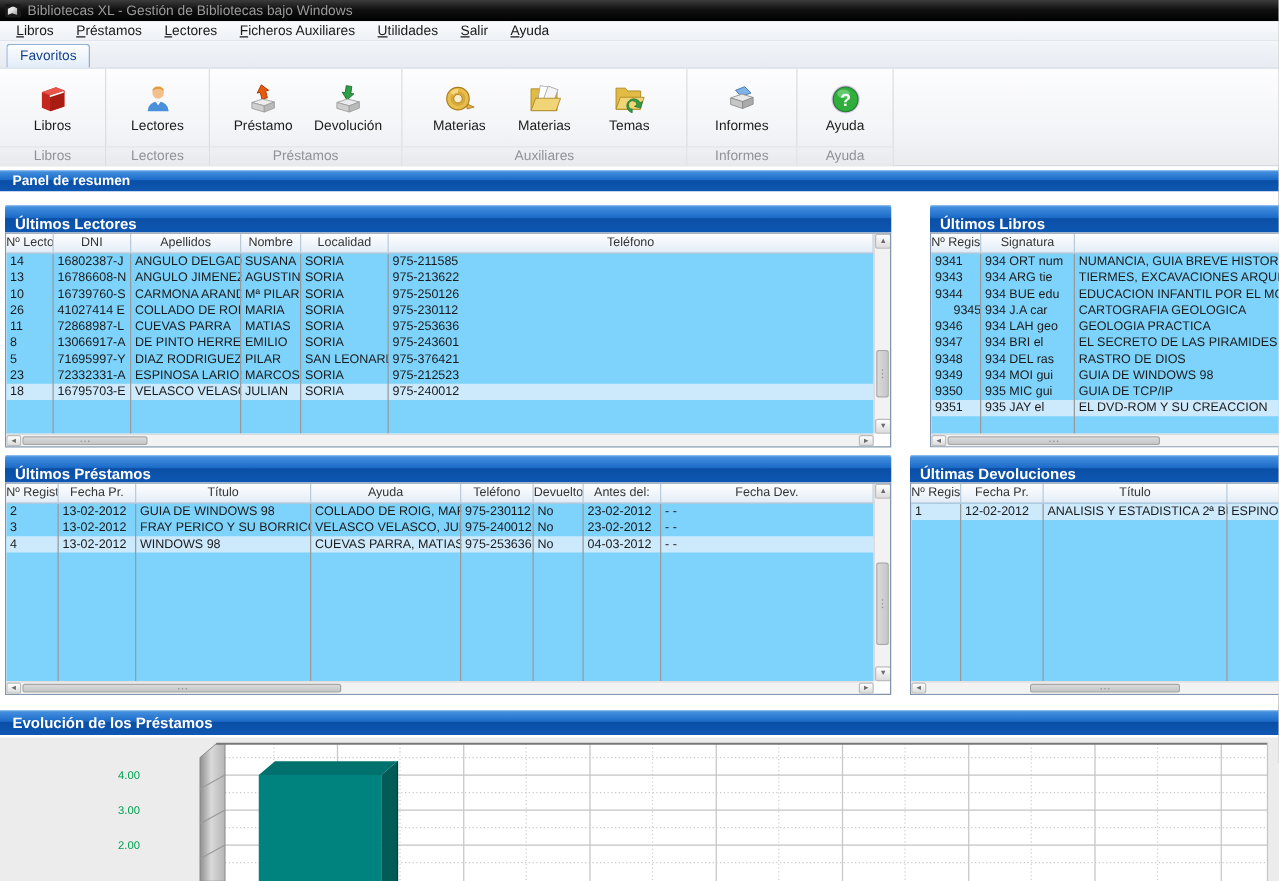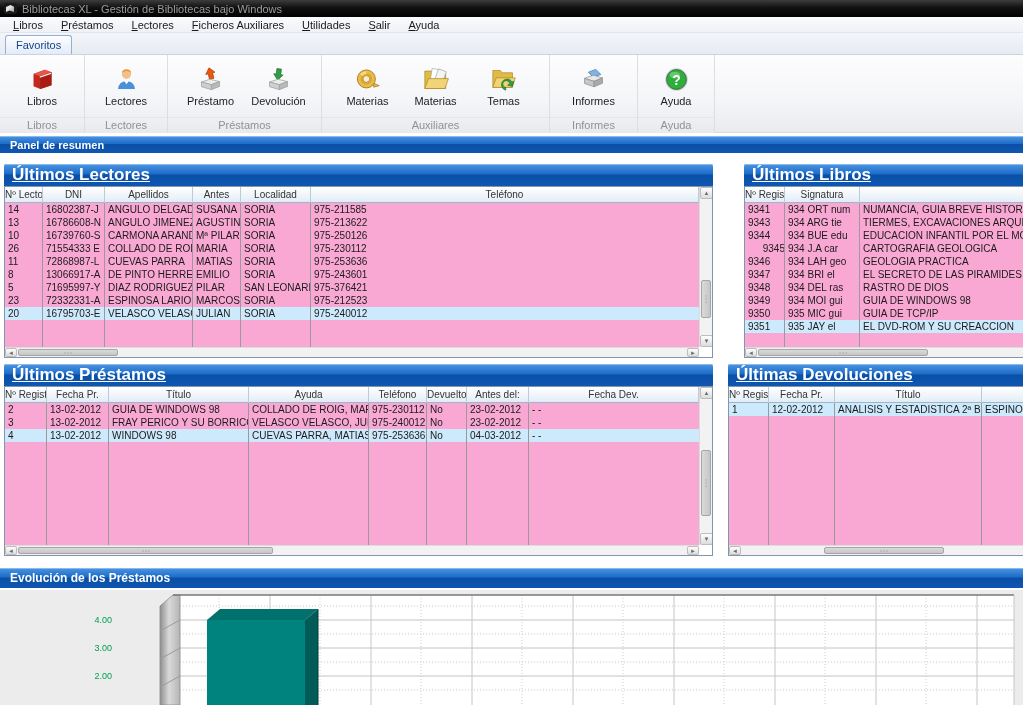--- a/index.html
+++ b/index.html
@@ -47,31 +47,31 @@
 
   
   .bluebar { position:absolute; left:0; width:1023px; color:#fff; font-weight:bold;
     background:linear-gradient(180deg,#4b95e2 0%,#1c6cc9 45%,#0b4fa6 50%,#0e57b2 100%);
     box-shadow:inset 0 1px 0 #8ab9ec; display:flex; align-items:center; padding-left:10px; }
   .resumen-bar { top:136px; height:17px; font-size:11px; }
   .chart-bar { top:568px; height:20px; font-size:12px; }
 
   
   .panel { position:absolute; }
-  .panel-header { height:22px; color:#fff; font-weight:bold; font-size:17px;
+  .panel-header { height:22px; color:#fff; font-weight:bold; font-size:12px;
     background:linear-gradient(180deg,#4b95e2 0%,#1c6cc9 45%,#0b4fa6 50%,#0e57b2 100%);
-    box-shadow:inset 0 1px 0 #8ab9ec; display:flex; align-items:center; padding-left:8px;
-    border-radius:2px 2px 0 0;text-decoration:underline; }
+    box-shadow:inset 0 1px 0 #8ab9ec; display:flex; align-items:flex-end; padding-left:8px;
+    border-radius:2px 2px 0 0; }
   .tbl { position:relative; background:#fff; border:1px solid #8195ac; overflow:hidden; }
   .tbl-head { position:absolute; left:0; top:0; height:16px; display:flex;
     background:linear-gradient(180deg,#ffffff,#eef4fa 60%,#e2ecf6);
     border-bottom:1px solid #9db6ce; }
   .th { height:16px; font-size:10px; color:#333; text-align:center; line-height:15px;
     border-right:1px solid #bccbdb; overflow:hidden; white-space:nowrap; }
-  .tbl-body { position:absolute; left:0; top:16px; overflow:hidden; background:#f9a8d4; }
+  .tbl-body { position:absolute; left:0; top:16px; overflow:hidden; background:#7dd3fc; }
   .col-line { position:absolute; top:0; bottom:0; width:1px; background:#9a9a9a; }
   .tr { position:absolute; left:0; height:13px; display:flex; }
   .tr.sel { background:#cde9fc; }
   .td { height:13px; font-size:10px; color:#1b1b1b; line-height:13px; padding-left:3px;
     white-space:nowrap; overflow:hidden; }
 
   
   .vscroll { position:absolute; top:0; right:0; width:13px; background:#f2f2f2; border-left:1px solid #dcdcdc; }
   .hscroll { position:absolute; left:0; bottom:0; height:10px; background:#f2f2f2; border-top:1px solid #dcdcdc; }
   .sb-btn { position:absolute; background:linear-gradient(180deg,#fefefe,#dcdcdc); border:1px solid #bdbdbd;
@@ -261,21 +261,21 @@
 
   <div class="panel" style="left:4px; top:164px; width:709px;">
     <div class="panel-header">
       <span>Últimos Lectores</span>
     </div>
     <div class="tbl" style="width:709px; height:172px;">
         <div class="tbl-head" style="width:694px;">
           <div class="th" style="width:38px;">Nº Lector</div>
           <div class="th" style="width:62px;">DNI</div>
           <div class="th" style="width:88px;">Apellidos</div>
-          <div class="th" style="width:48px;">Antes</div>
+          <div class="th" style="width:48px;">Nombre</div>
           <div class="th" style="width:70px;">Localidad</div>
           <div class="th" style="width:388px;">Teléfono</div>
         </div>
         <div class="tbl-body" style="width:694px;height:144px;">
           <div class="tr" style="top:0px;width:694px;">
             <div class="td" style="width:38px;">14</div>
             <div class="td" style="width:62px;">16802387-J</div>
             <div class="td" style="width:88px;">ANGULO DELGADO</div>
             <div class="td" style="width:48px;">SUSANA</div>
             <div class="td" style="width:70px;">SORIA</div>
@@ -292,21 +292,21 @@
           <div class="tr" style="top:26px;width:694px;">
             <div class="td" style="width:38px;">10</div>
             <div class="td" style="width:62px;">16739760-S</div>
             <div class="td" style="width:88px;">CARMONA ARANDA</div>
             <div class="td" style="width:48px;">Mª PILAR</div>
             <div class="td" style="width:70px;">SORIA</div>
             <div class="td" style="width:388px;">975-250126</div>
           </div>
           <div class="tr" style="top:39px;width:694px;">
             <div class="td" style="width:38px;">26</div>
-            <div class="td" style="width:62px;">71554333 E</div>
+            <div class="td" style="width:62px;">41027414 E</div>
             <div class="td" style="width:88px;">COLLADO DE ROIG</div>
             <div class="td" style="width:48px;">MARIA</div>
             <div class="td" style="width:70px;">SORIA</div>
             <div class="td" style="width:388px;">975-230112</div>
           </div>
           <div class="tr" style="top:52px;width:694px;">
             <div class="td" style="width:38px;">11</div>
             <div class="td" style="width:62px;">72868987-L</div>
             <div class="td" style="width:88px;">CUEVAS PARRA</div>
             <div class="td" style="width:48px;">MATIAS</div>
@@ -331,21 +331,21 @@
           </div>
           <div class="tr" style="top:91px;width:694px;">
             <div class="td" style="width:38px;">23</div>
             <div class="td" style="width:62px;">72332331-A</div>
             <div class="td" style="width:88px;">ESPINOSA LARIOS</div>
             <div class="td" style="width:48px;">MARCOS</div>
             <div class="td" style="width:70px;">SORIA</div>
             <div class="td" style="width:388px;">975-212523</div>
           </div>
           <div class="tr sel" style="top:104px;width:694px;">
-            <div class="td" style="width:38px;">20</div>
+            <div class="td" style="width:38px;">18</div>
             <div class="td" style="width:62px;">16795703-E</div>
             <div class="td" style="width:88px;">VELASCO VELASCO</div>
             <div class="td" style="width:48px;">JULIAN</div>
             <div class="td" style="width:70px;">SORIA</div>
             <div class="td" style="width:388px;">975-240012</div>
           </div>
           <div class="col-line" style="left:37px;"></div>
           <div class="col-line" style="left:99px;"></div>
           <div class="col-line" style="left:187px;"></div>
           <div class="col-line" style="left:235px;"></div>

